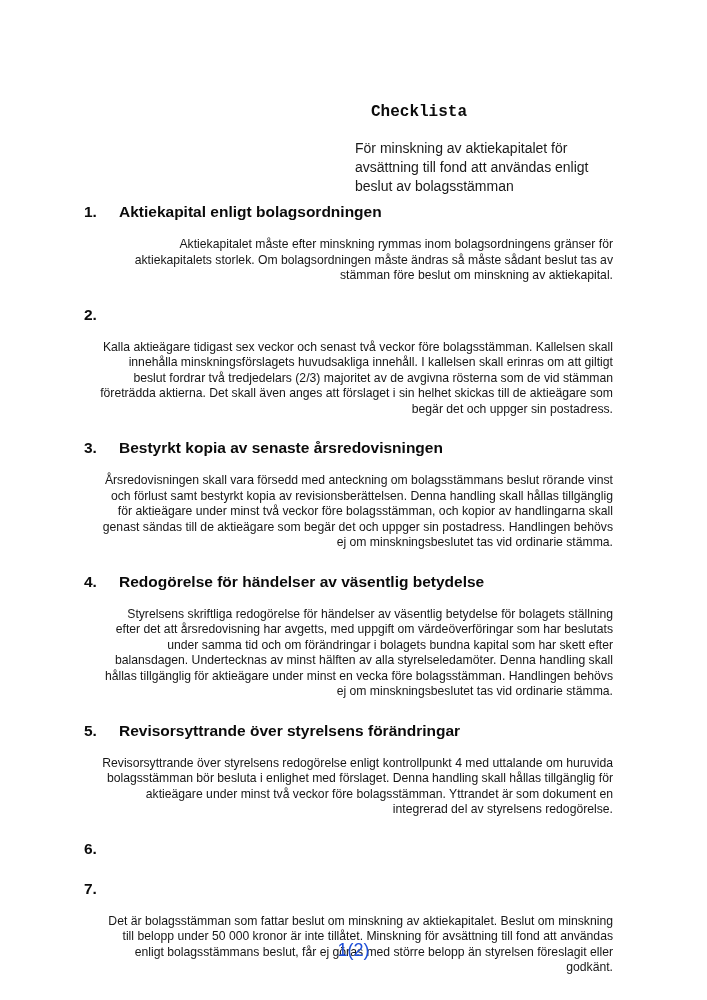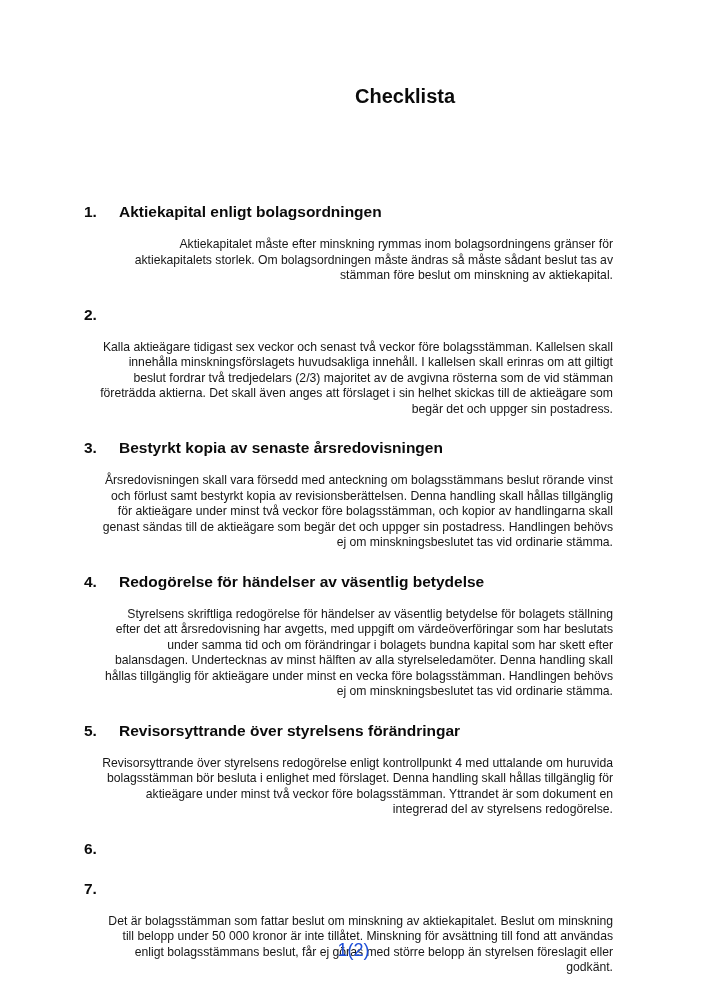--- a/index.html
+++ b/index.html
@@ -16,25 +16,26 @@
     font-family: "Liberation Sans", sans-serif;
     overflow: hidden;
   }
   .header-block {
     position: absolute;
     left: 355px;
     top: 86px;
     width: 280px;
   }
   .doc-title {
-    font-size: 20px;
+    font-size: 16px;
     font-weight: bold;
     line-height: 21px;
-    margin: 0;
+    margin: 16px;
     color: #0b0b0b;
+    font-family: Liberation Mono, monospace;
   }
   .doc-subtitle {
     font-size: 14px;
     line-height: 19px;
     margin: 0;
     color: #1a1a1a;
     white-space: pre-line;
   }
   .content {
     position: absolute;
@@ -73,20 +74,23 @@
     color: #1d4ed8;
   }
 </style>
 </head>
 <body>
 
 <div class="page">
 
   <div class="header-block">
     <h1 class="doc-title">Checklista</h1>
+    <p class="doc-subtitle">För minskning av aktiekapitalet för
+avsättning till fond att användas enligt
+beslut av bolagsstämman</p>
   </div>
 
   <div class="content">
 
     <div class="section">
       <h2 class="section-heading">
         <span class="section-number">1.</span>
         <span>Aktiekapital enligt bolagsordningen</span>
       </h2>
       <p class="section-body">Aktiekapitalet måste efter minskning rymmas inom bolagsordningens gränser för aktiekapitalets storlek. Om bolagsordningen måste ändras så måste sådant beslut tas av stämman före beslut om minskning av aktiekapital.</p>

